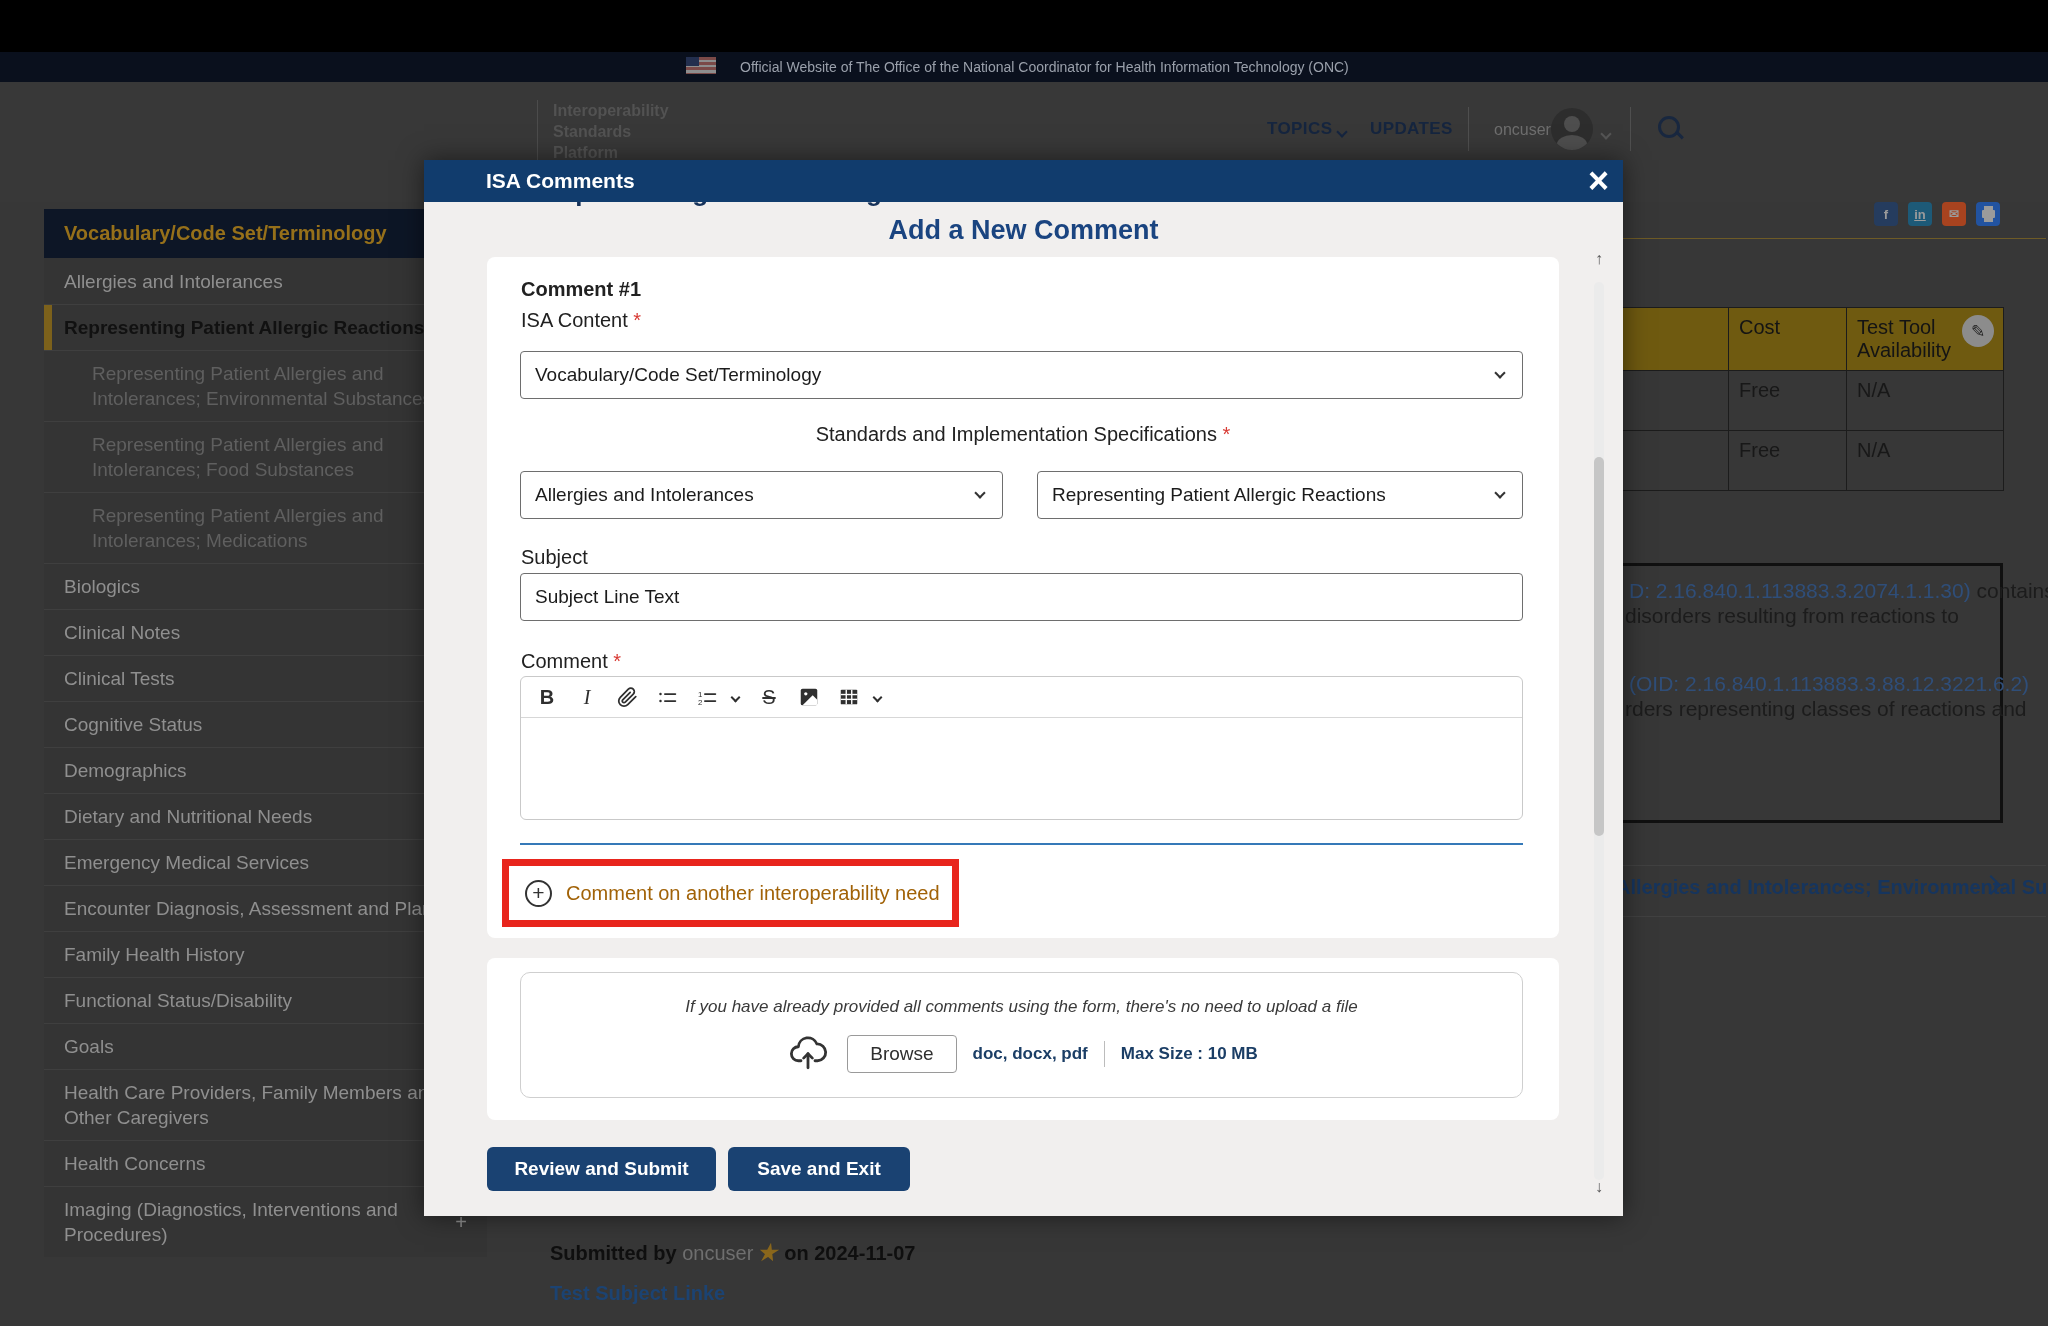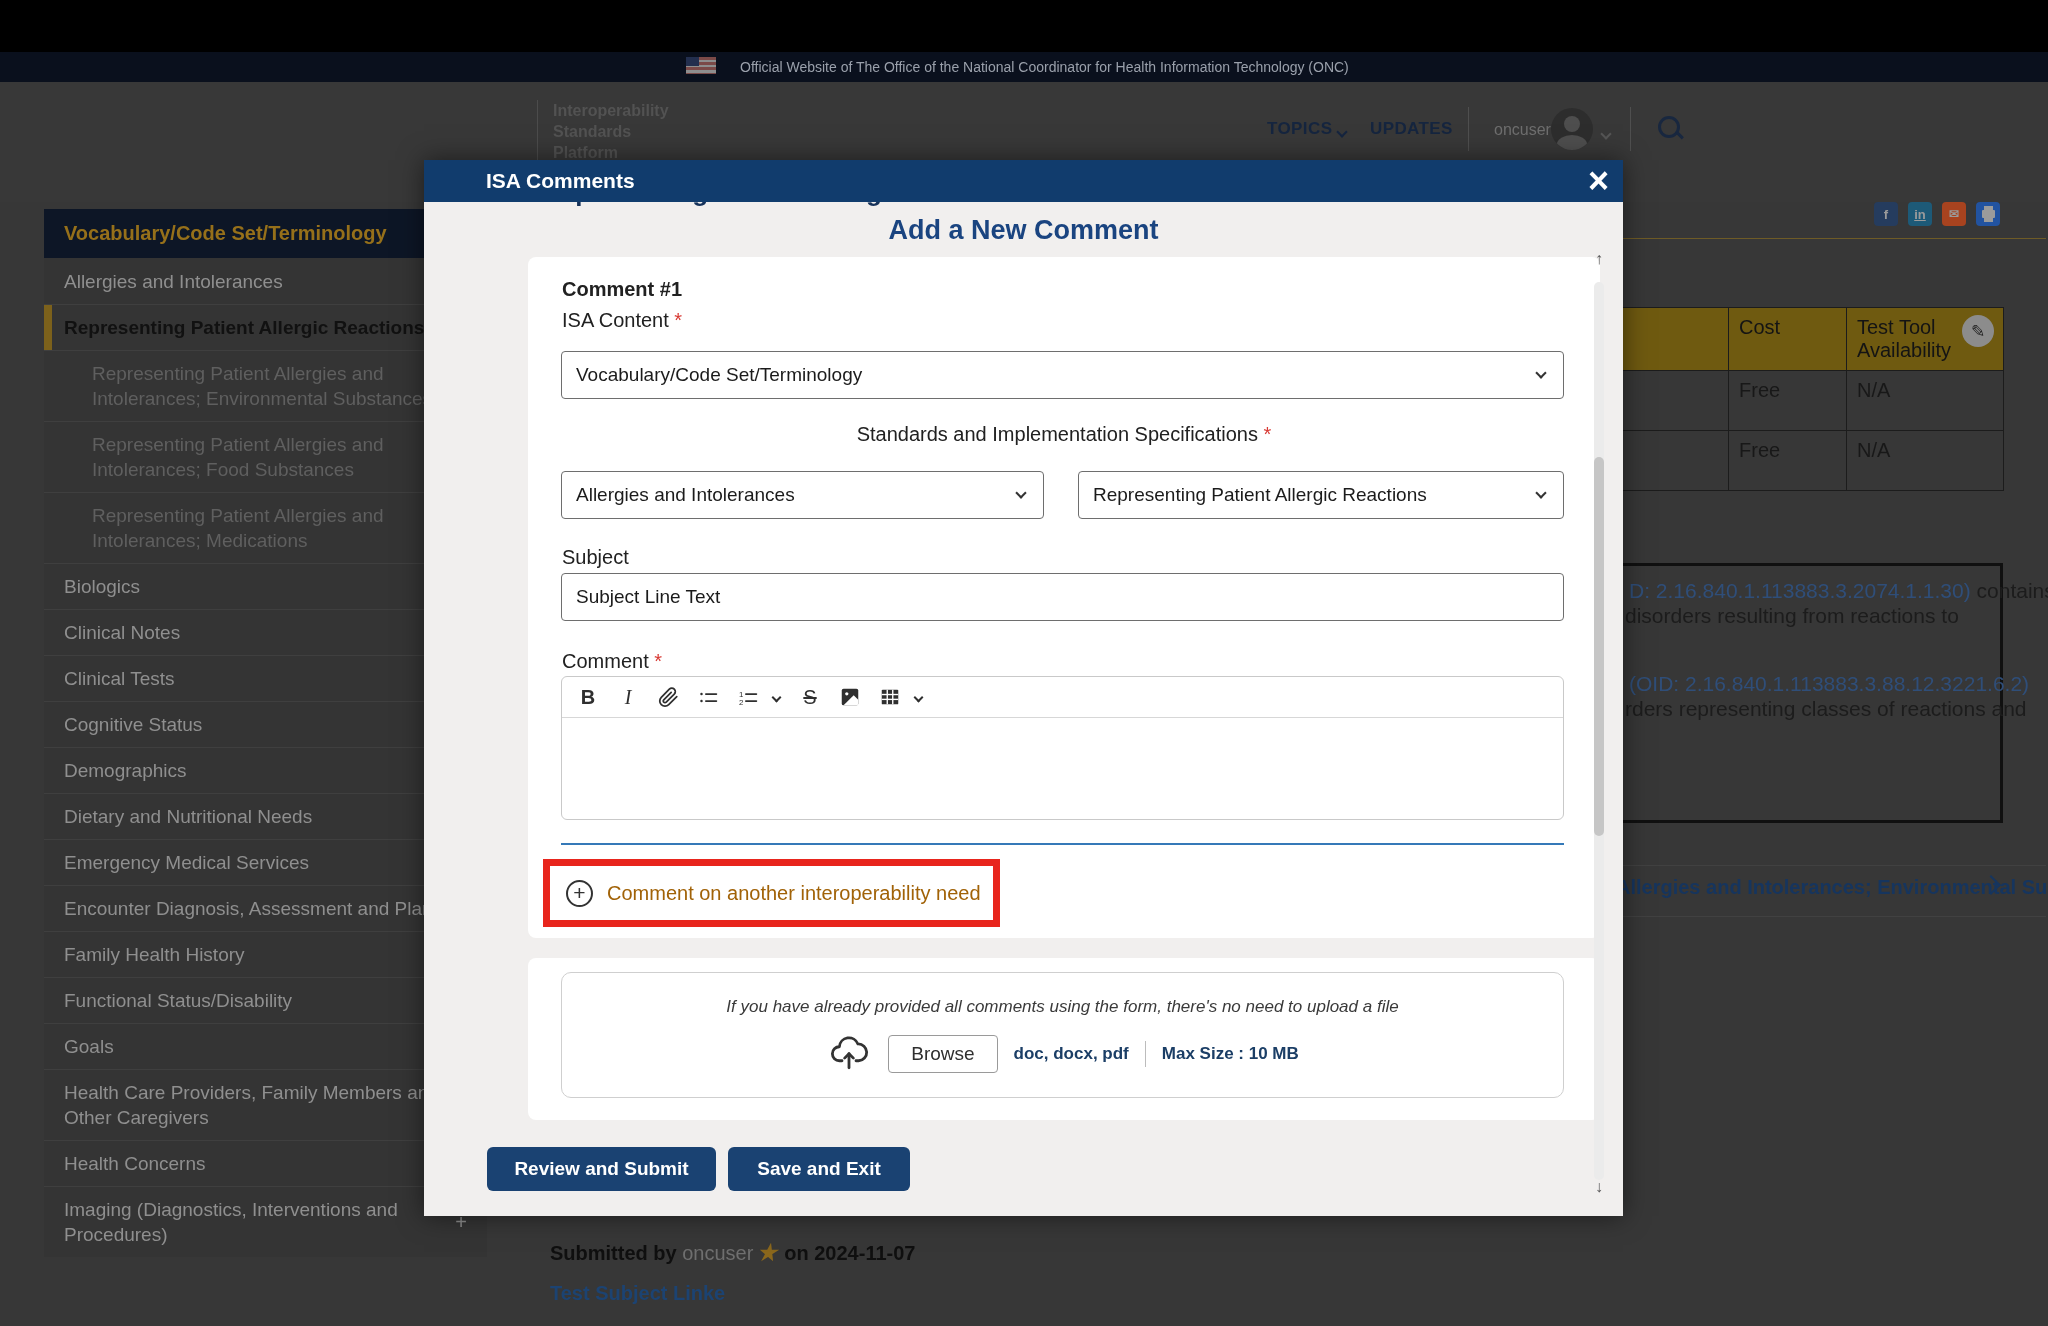--- a/index.html
+++ b/index.html
@@ -74,21 +74,21 @@
 
   
   .modal { position:absolute; left:424px; top:160px; width:1199px; height:1056px; z-index:10; box-shadow:0 0 24px rgba(0,0,0,.5); }
   .modal-titlebar { position:relative; height:42px; background:#113c6d; display:flex; align-items:center; }
   .modal-title { margin-left:62px; color:#fff; font-size:21px; font-weight:bold; }
   .modal-close { position:absolute; right:14px; top:2px; color:#fff; font-size:36px; line-height:38px; font-weight:bold; cursor:pointer; }
   .modal-body { position:relative; height:1014px; background:#f1efee; overflow:hidden; }
   .clipped-heading { position:absolute; left:118px; top:-26px; height:33px; overflow:hidden; font-size:26px; line-height:33px; font-weight:bold; color:#16325a; z-index:0; }
   .modal-heading { position:absolute; left:0; top:13px; width:100%; text-align:center; font-size:27px; font-weight:bold; color:#1a4480; }
 
-  .card { position:absolute; left:63px; width:1072px; background:#fff; border-radius:8px;margin-left:41px; }
+  .card { position:absolute; left:63px; width:1072px; background:#fff; border-radius:8px; }
   .card1 { top:55px; height:681px; }
   .card2 { top:756px; height:162px; }
 
   .comment-num { position:absolute; left:34px; top:21px; font-size:20px; font-weight:bold; color:#212121; }
   .fld-label { position:absolute; left:34px; font-size:20px; color:#212121; }
   .req { color:#d83933; }
   .sel { position:absolute; height:48px; background:#fff; border:1px solid #6e6e6e; border-radius:4px; font-size:19px; color:#1b1b1b; display:flex; align-items:center; padding:0 40px 0 14px; }
   .sel .chev { position:absolute; right:18px; top:17px; color:#333; }
   .center-label { position:absolute; left:0; top:166px; width:100%; text-align:center; font-size:20px; color:#212121; }
   .input { position:absolute; left:33px; top:316px; width:1003px; height:48px; background:#fff; border:1px solid #6e6e6e; border-radius:4px; font-size:19px; color:#1b1b1b; display:flex; align-items:center; padding:0 14px; }

